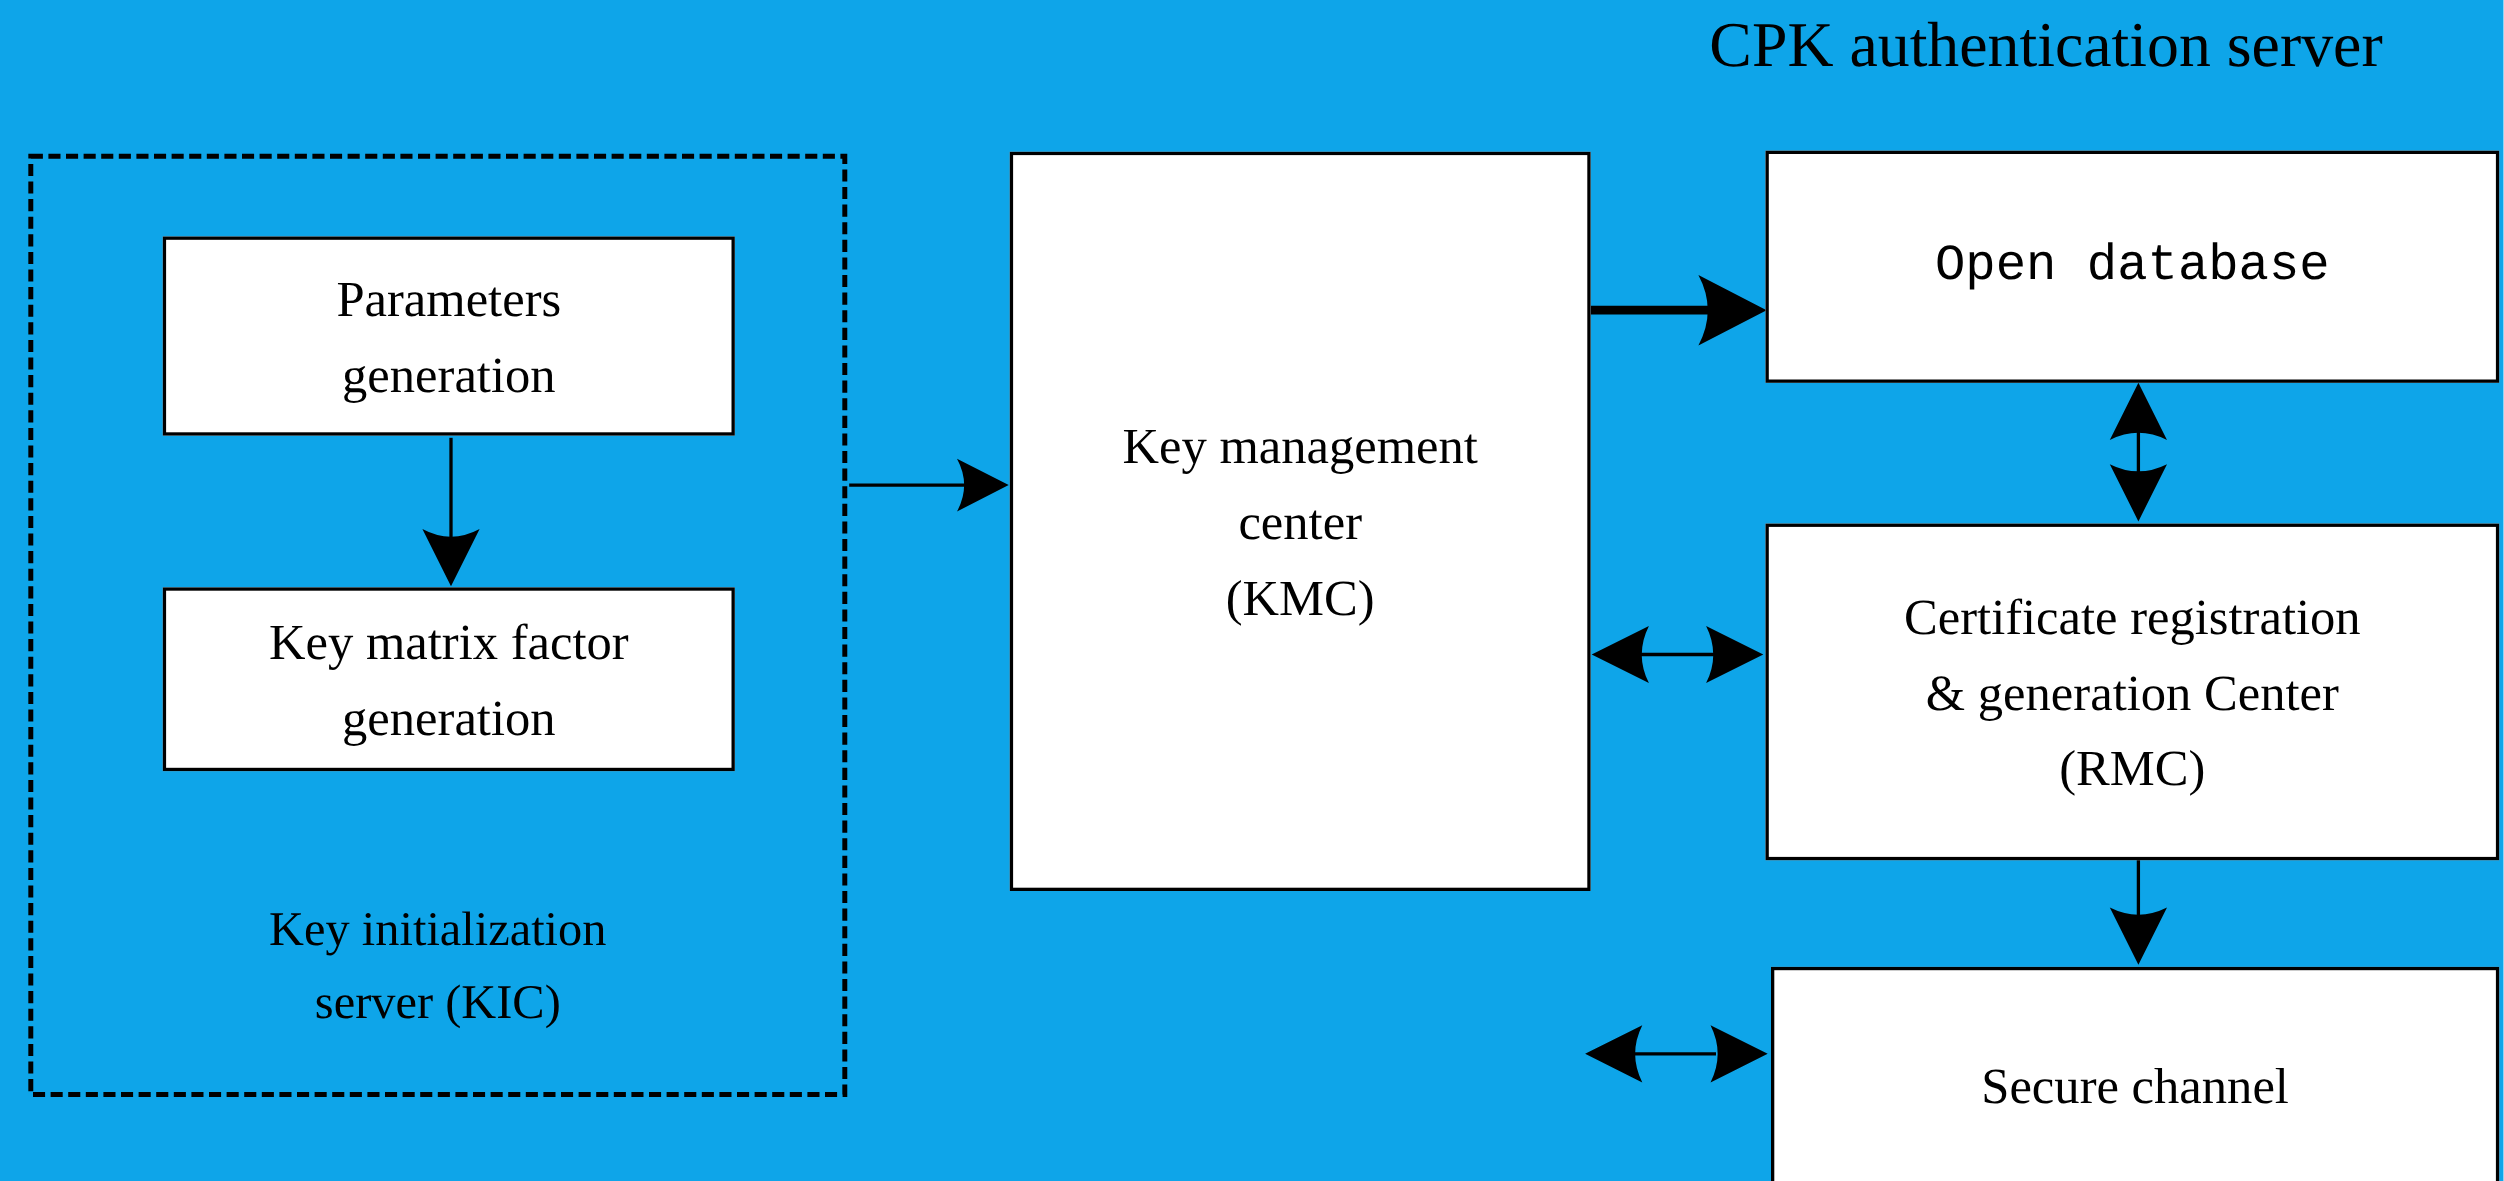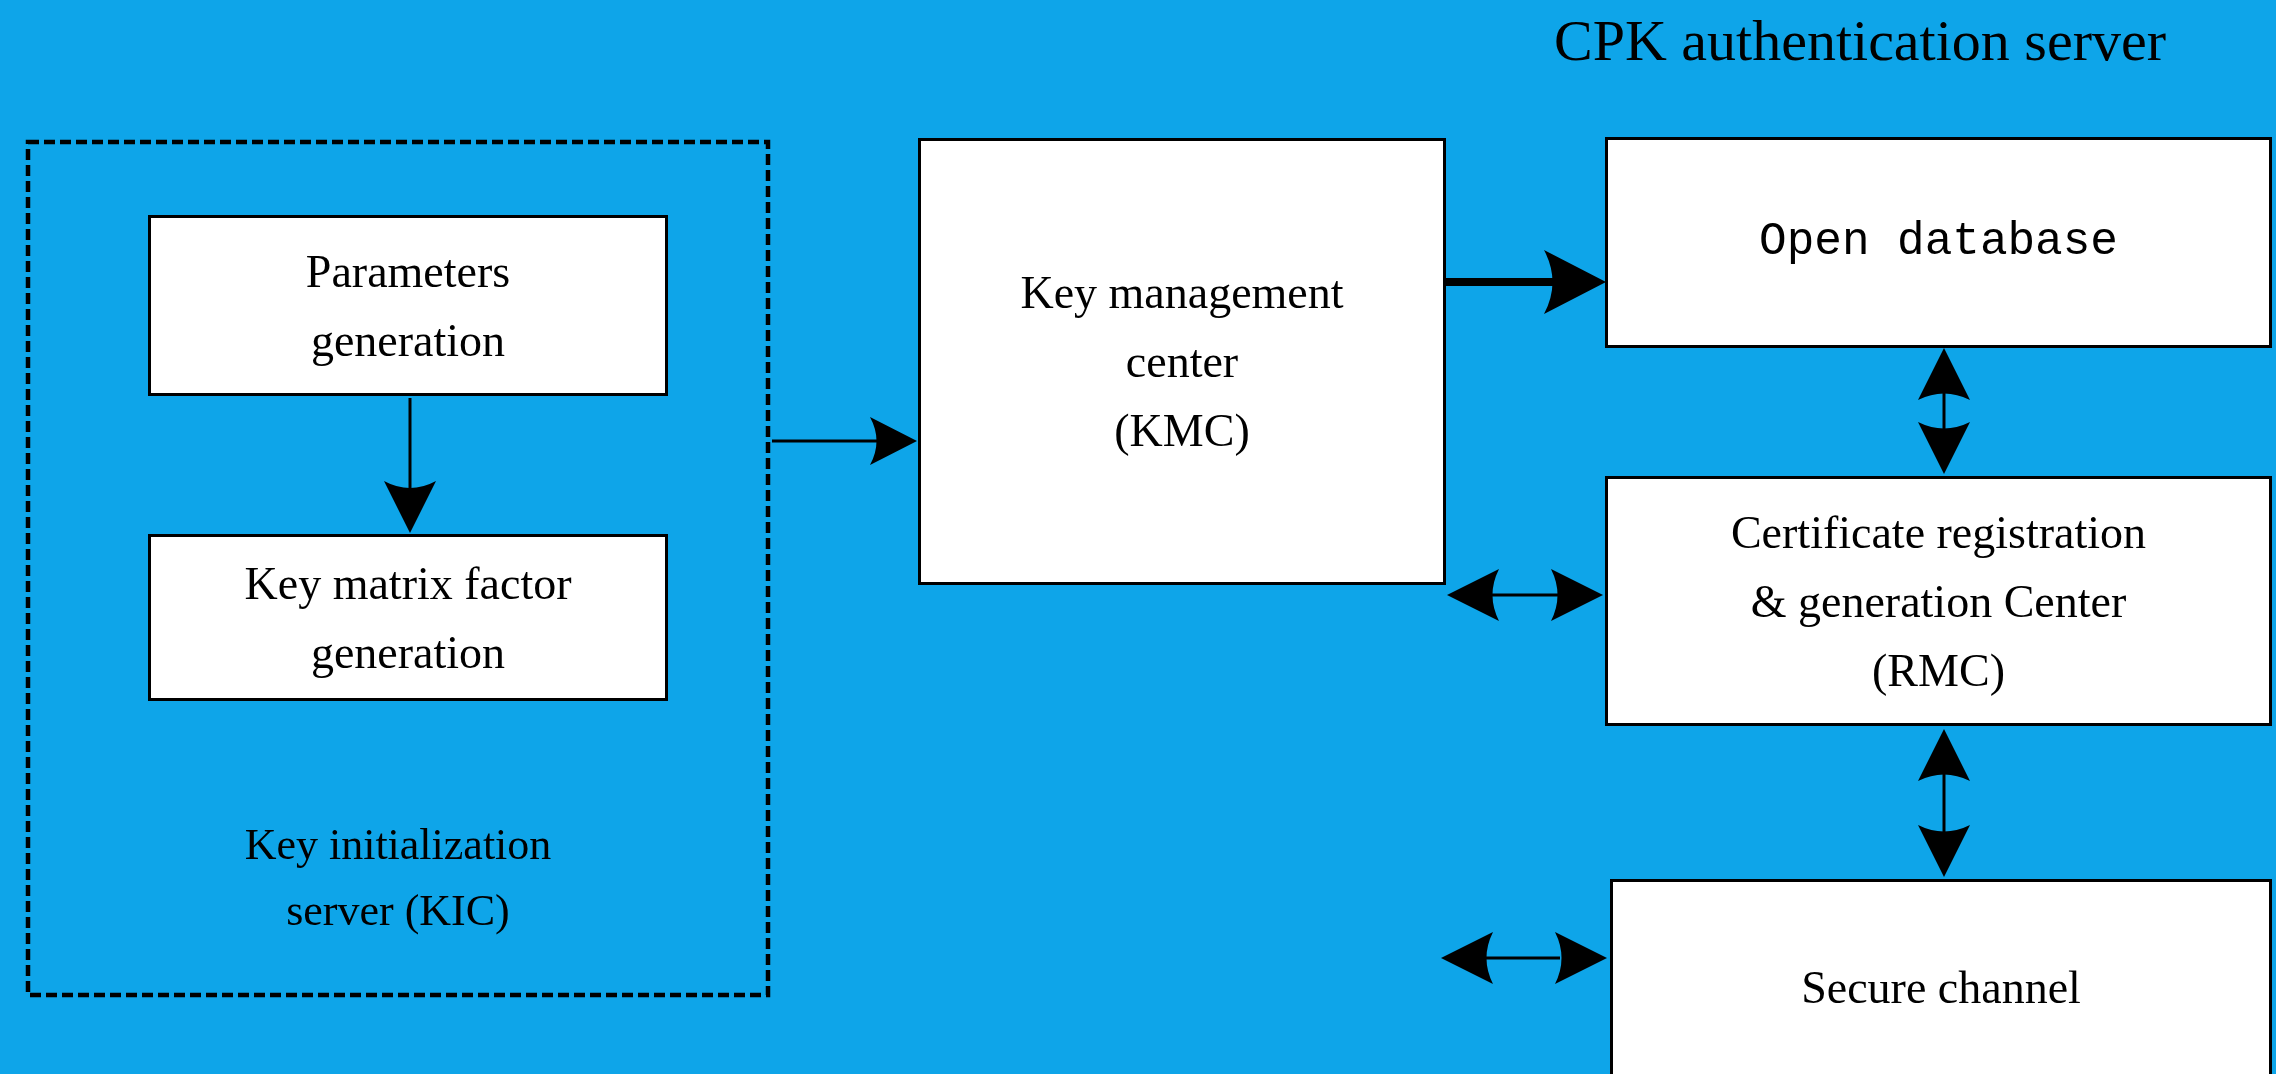--- a/index.html
+++ b/index.html
@@ -115,31 +115,31 @@
   <div class="box" style="left:148px; top:534px; width:520px; height:167px;">
     <span>Key matrix factor</span>
     <span>generation</span>
   </div>
 
   <div class="floating-label" style="left:26px; top:812px; width:744px;">
     <span>Key initialization</span>
     <span>server (KIC)</span>
   </div>
 
-  <div class="box" style="left:918px; top:138px; width:528px; height:447px;">
+  <div class="box" style="left:918px; top:138px; width:528px; height:672px;">
     <span>Key management</span>
     <span>center</span>
     <span>(KMC)</span>
   </div>
 
   <div class="box" style="left:1605px; top:137px; width:667px; height:211px;font-family:Liberation Mono, monospace;">
     <span>Open database</span>
   </div>
 
-  <div class="box" style="left:1605px; top:476px; width:667px; height:250px;">
+  <div class="box" style="left:1605px; top:476px; width:667px; height:306px;">
     <span>Certificate registration</span>
     <span>&amp; generation Center</span>
     <span>(RMC)</span>
   </div>
 
 
   <div class="box" style="left:1610px; top:879px; width:662px; height:216px;">
     <span>Secure channel</span>
   </div>
 

